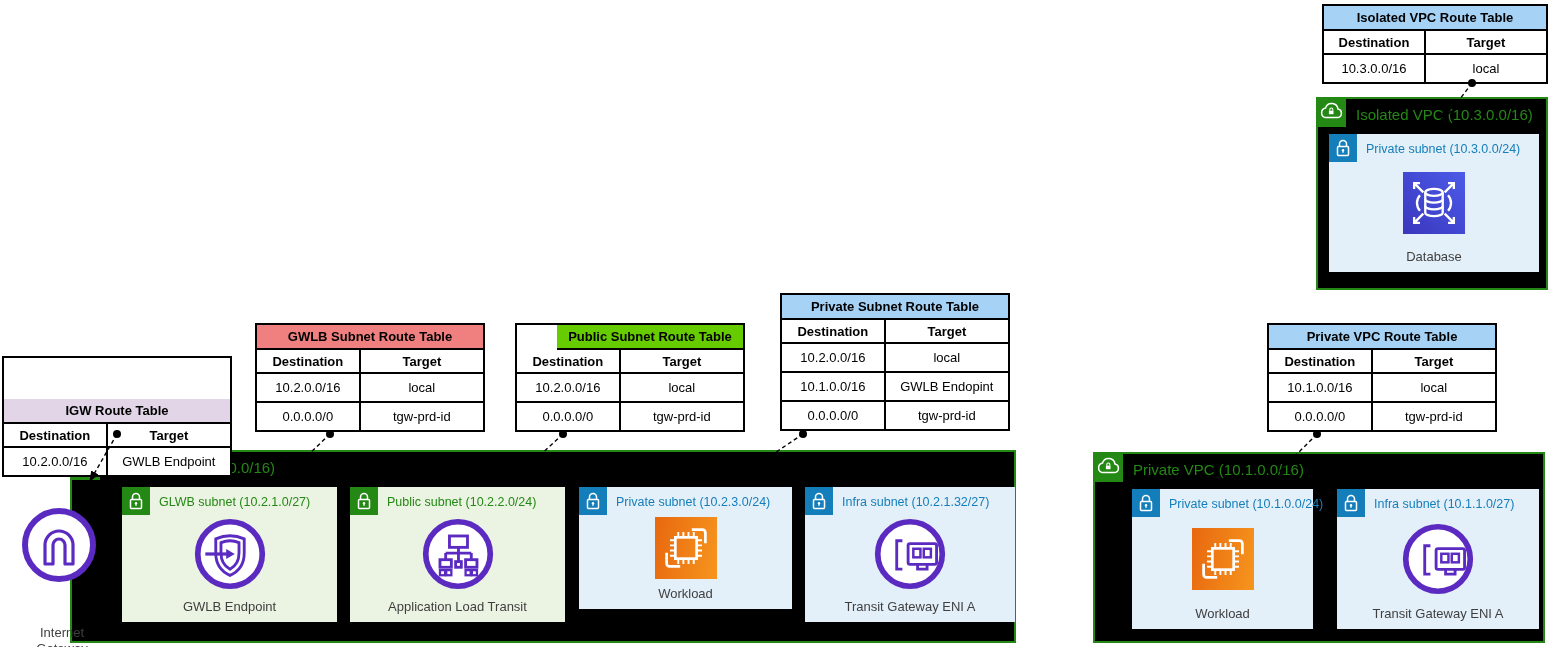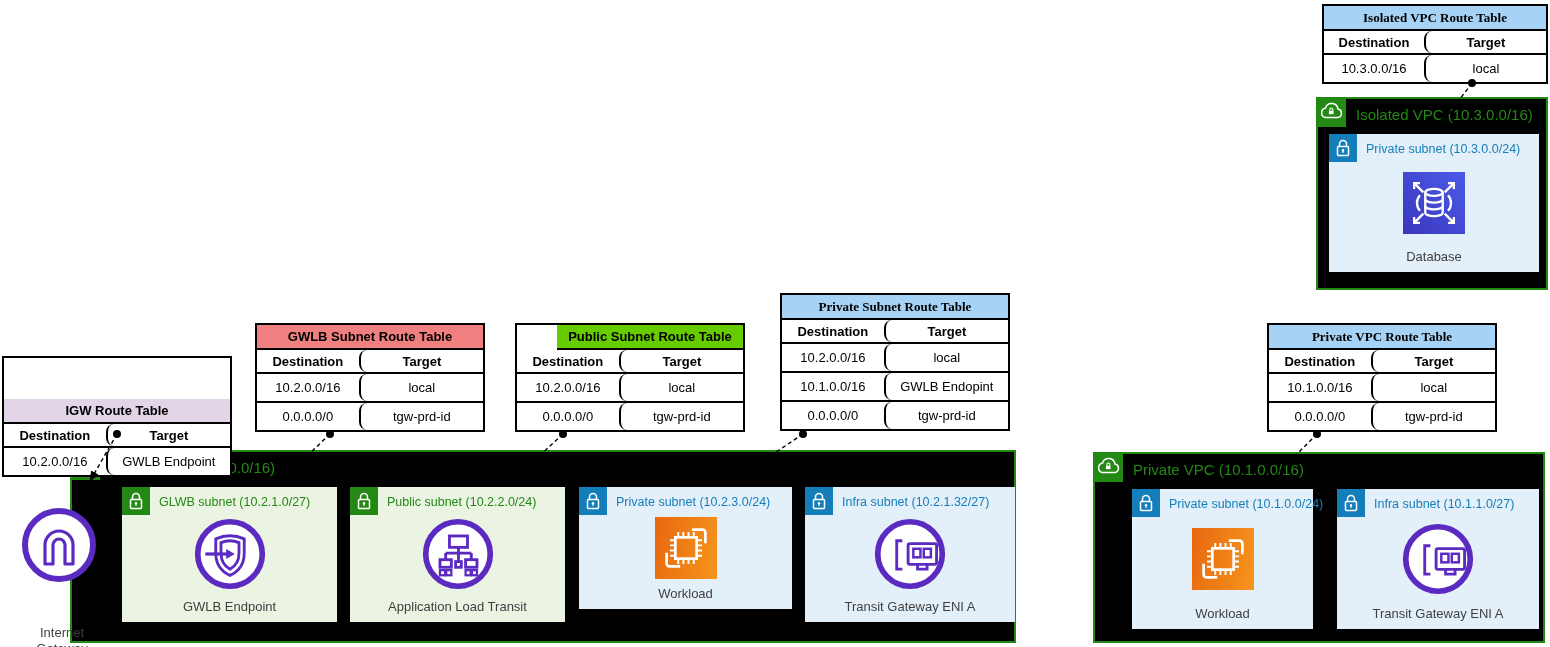--- a/index.html
+++ b/index.html
@@ -15,23 +15,23 @@
   .canvas{position:relative;width:1550px;height:647px;background:#fff;overflow:hidden;
           font-family:"Liberation Sans","DejaVu Sans",sans-serif;color:#000;}
 
   
   .rtable{position:absolute;background:#fff;border:2px solid var(--line-black);font-size:13px;}
   .rt-title{height:25px;display:flex;align-items:center;justify-content:center;
             font-weight:bold;border-bottom:2px solid var(--line-black);}
   .rt-row{display:grid;grid-template-columns:45% 55%;height:29px;border-top:2px solid var(--line-black);}
   .rt-row.first{border-top:none;}
   .rt-row.head{height:22px;font-weight:bold;}
-  .rt-cell{display:flex;align-items:center;justify-content:center;overflow:hidden;border-radius:8px;}
+  .rt-cell{display:flex;align-items:center;justify-content:center;overflow:hidden;}
   .rt-cell + .rt-cell{border-left:2px solid var(--line-black);}
-  .bg-blue{background:var(--table-header-blue);font-family:Liberation Serif, serif;} .bg-lavender{background:var(--table-header-lavender);margin-top:41px;}
+  .bg-blue{background:var(--table-header-blue);} .bg-lavender{background:var(--table-header-lavender);margin-top:41px;}
   .bg-salmon{background:var(--table-header-salmon);} .bg-green{background:var(--table-header-green);margin-left:40px;}
 
   
   .vpc{position:absolute;border:2px solid var(--vpc-green);background:#000000;padding-left:14px;}
   .vpc-badge{position:absolute;left:-2px;top:-2px;width:30px;height:30px;background:var(--vpc-green);}
   .vpc-label{position:absolute;left:38px;top:7px;font-size:15px;color:var(--vpc-green);white-space:nowrap;}
 
   
   .subnet{position:absolute;display:flex;flex-direction:column;align-items:center;}
   .subnet.green{background:var(--subnet-green-fill);} .subnet.blue{background:var(--subnet-blue-fill);}

